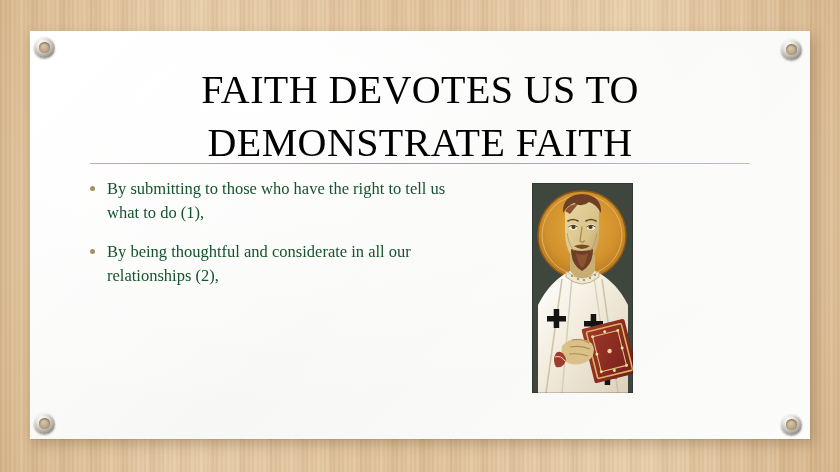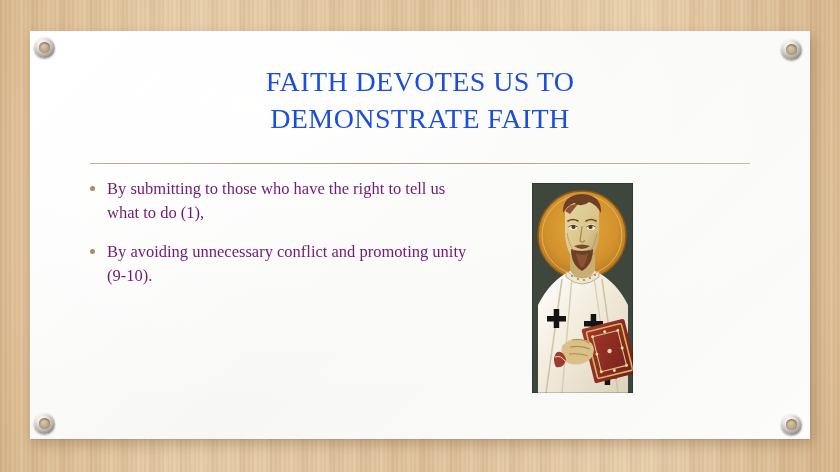--- a/index.html
+++ b/index.html
@@ -110,22 +110,22 @@
   .screw.bl { left: 34px;  top: 413px; }
   .screw.br { left: 781px; top: 414px; }
 
   
   .title {
     position: absolute;
     left: 90px;
     top: 64px;
     width: 660px;
     text-align: center;
-    color: #1d4ed8;
-    font-size: 28px;
+    color: #000000;
+    font-size: 40px;
     line-height: 1.32;
     letter-spacing: 0.4px;
     font-weight: 400;
     font-family: "Liberation Serif", "DejaVu Serif", serif;
   }
   .title .line { display: block; white-space: nowrap; }
 
   
   .divider {
     position: absolute;
@@ -153,21 +153,21 @@
   .bullet-dot {
     flex: 0 0 auto;
     width: 5px;
     height: 5px;
     border-radius: 50%;
     background: #a38f63;
     margin: 9px 12px 0 0;
   }
   .bullet-text {
     flex: 1 1 auto;
-    color: #701a75;
+    color: #14532d;
     font-size: 16.5px;
     line-height: 1.45;
     font-family: "Liberation Serif", "DejaVu Serif", serif;
   }
 
   
   .icon-image {
     position: absolute;
     left: 532px;
     top: 183px;
@@ -203,25 +203,25 @@
 
   <div class="divider"></div>
 
   <div class="body">
 
     <div class="bullet-row">
       <span class="bullet-dot"></span>
       <span class="bullet-text">By submitting to those who have the right to tell us what to do (1),</span>
     </div>
 
-
     <div class="bullet-row">
       <span class="bullet-dot"></span>
-      <span class="bullet-text">By avoiding unnecessary conflict and promoting unity (9-10).</span>
+      <span class="bullet-text">By being thoughtful and considerate in all our relationships (2),</span>
     </div>
+
 
   </div>
 
   <div class="icon-image">
     <svg viewBox="0 0 101 210" xmlns="http://www.w3.org/2000/svg" aria-hidden="true">
       <defs>
         <clipPath id="frameClip">
             <rect x="0" y="0" width="101" height="210"></rect>
           </clipPath>
         <radialGradient id="haloGrad" cx="50%" cy="42%" r="58%">

